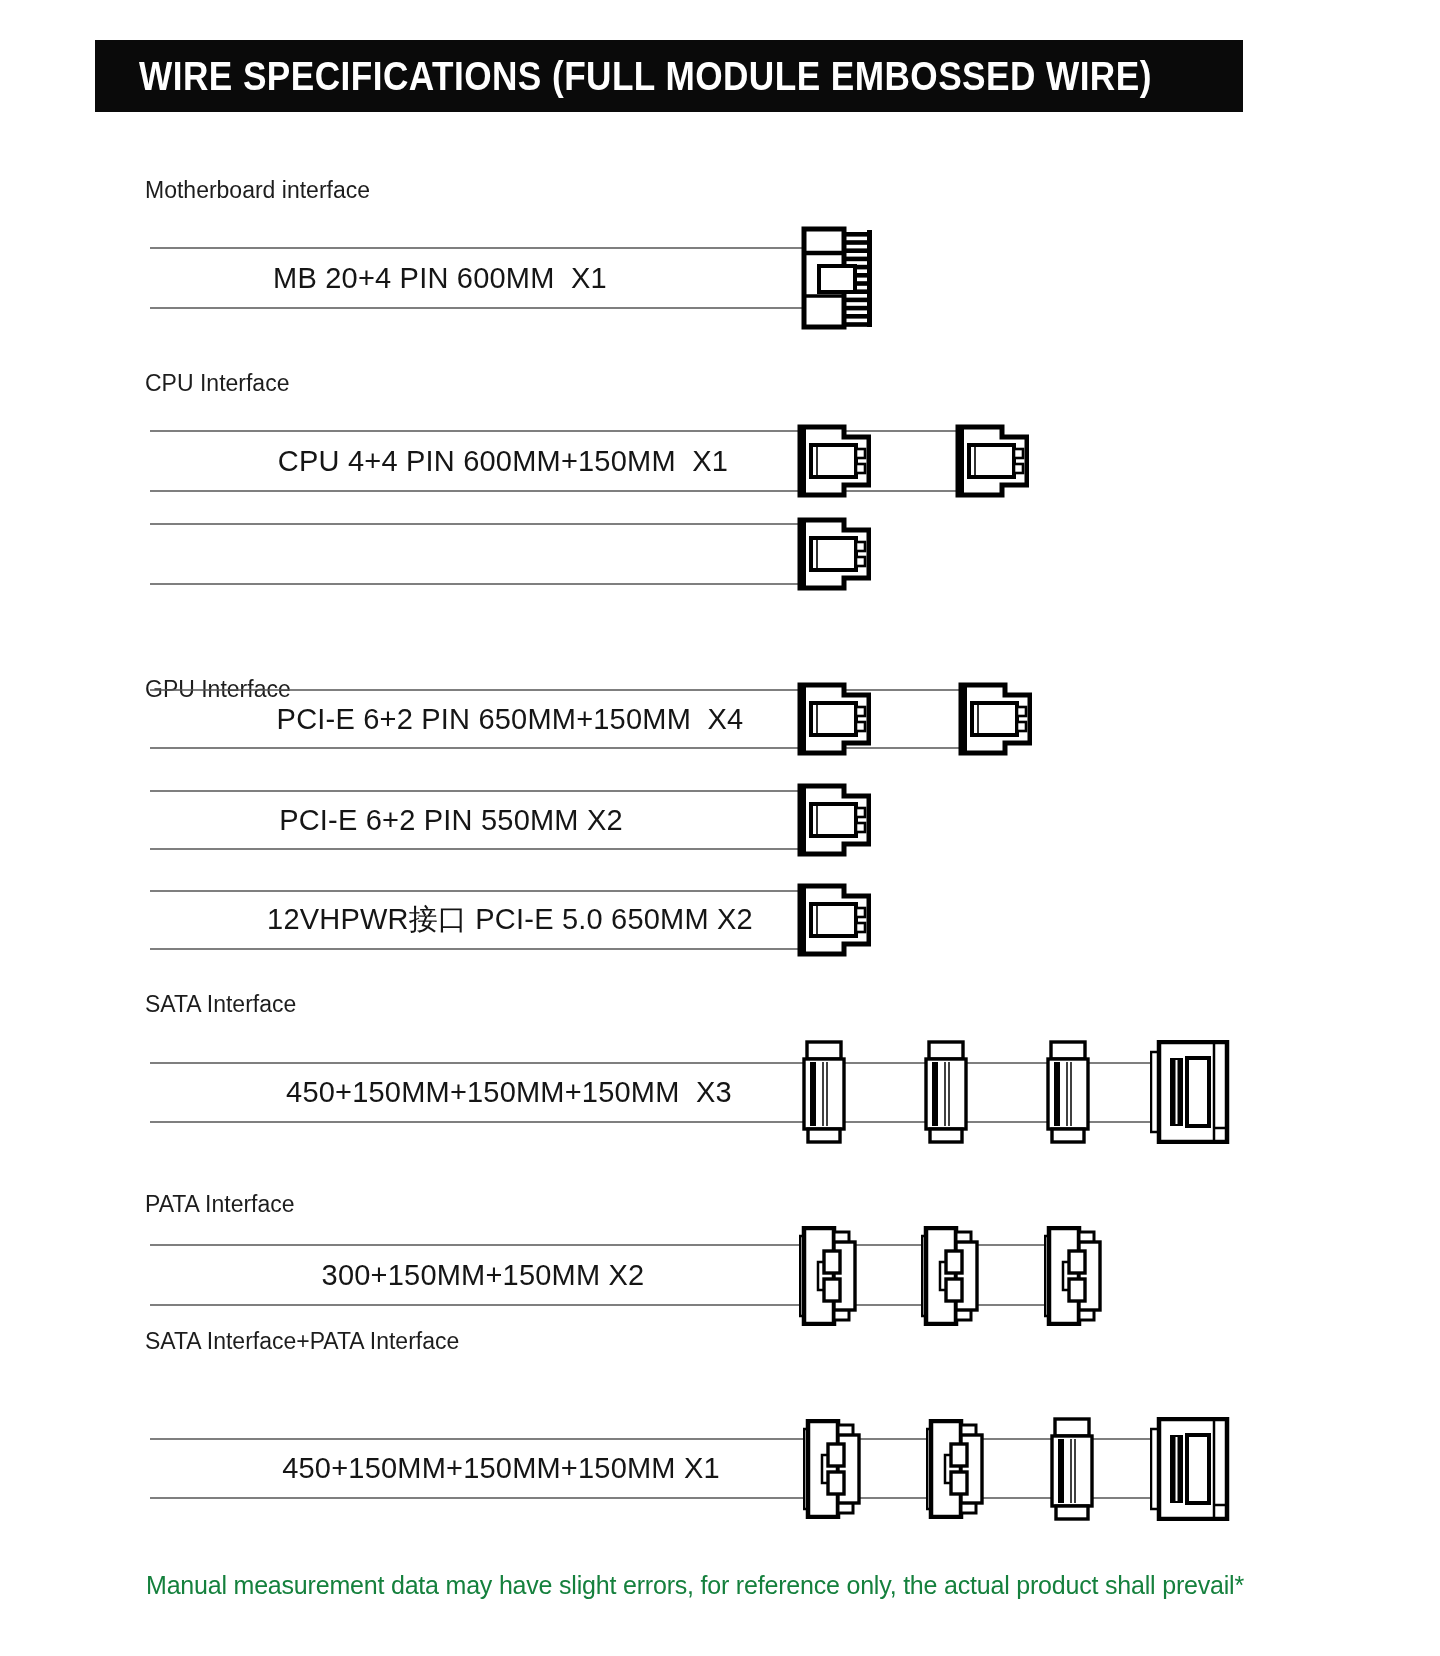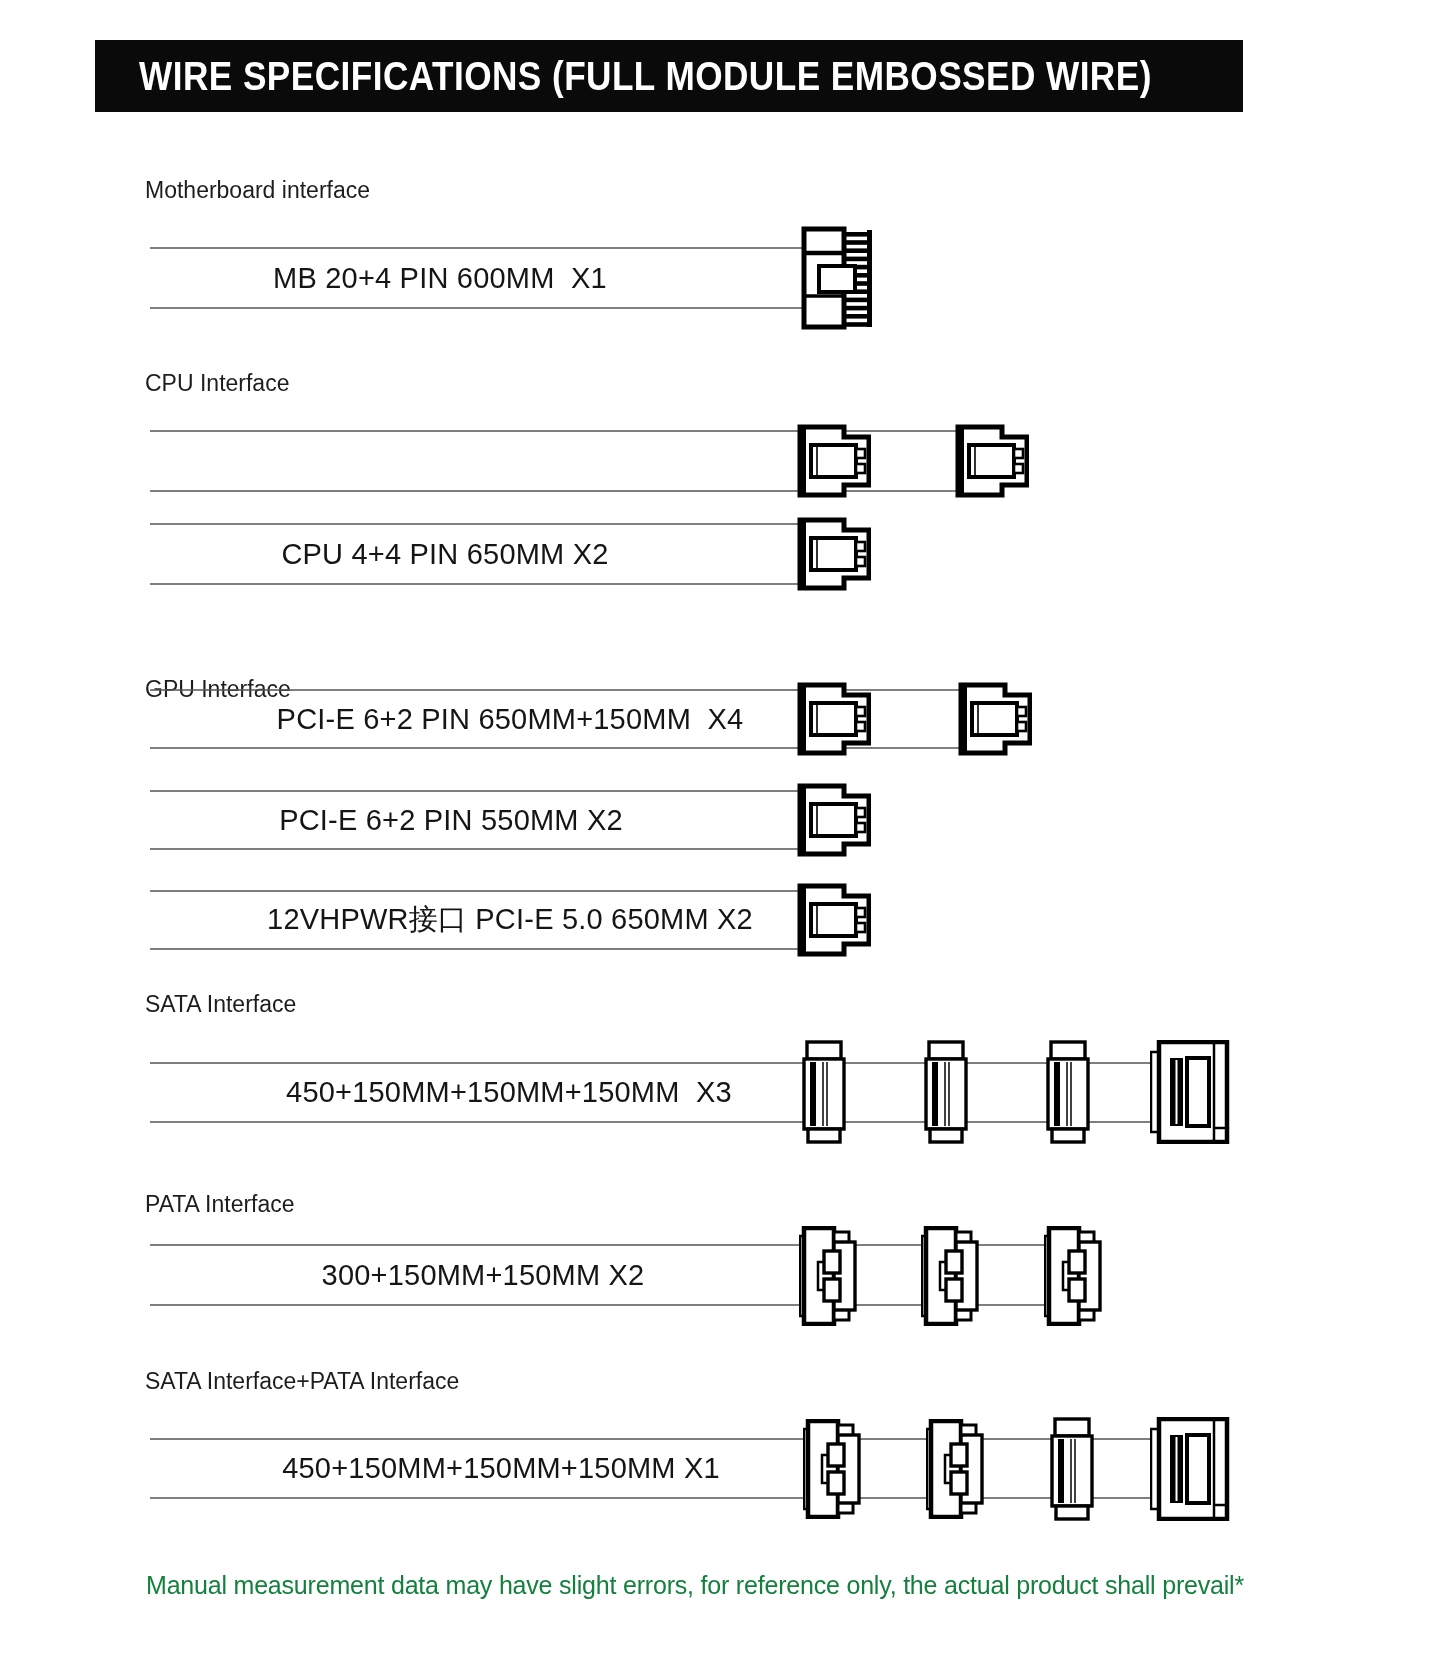--- a/index.html
+++ b/index.html
@@ -6,21 +6,21 @@
   #page{position:relative;width:1440px;height:1656px;background:#ffffff;
         font-family:"Liberation Sans", sans-serif;overflow:hidden;}
 
   .titlebar{position:absolute;left:95px;top:40px;width:1148px;height:72px;background:#0a0a0a;}
   .titlebar-text{color:#ffffff;font-size:40px;font-weight:bold;line-height:72px;
         padding-left:50px;white-space:nowrap;letter-spacing:.5px;
         transform:scaleX(.88);transform-origin:left center;}
 
   .heading{position:absolute;left:145px;font-size:23px;line-height:36px;color:#1d1d1d;white-space:nowrap;}
   #h-mb{top:172px;} #h-cpu{top:365px;} #h-gpu{top:624px;margin-top:47px;}
-  #h-sata{top:986px;} #h-pata{top:1186px;} #h-mix{top:1363px;}
+  #h-sata{top:986px;} #h-pata{top:1186px;} #h-mix{top:1323px;}
 
   .wire-label{position:absolute;font-size:29px;color:#151515;white-space:pre;
         transform:translate(-50%,-50%);letter-spacing:.2px;}
 
   .footer{position:absolute;left:146px;top:1571px;font-size:25px;color:#15803d;
         letter-spacing:-0.2px;white-space:nowrap;}
 
   svg#diagram{position:absolute;left:0;top:0;}
 </style>
 </head>
@@ -148,21 +148,21 @@
       <use href="#sym-pata" x="1044" y="1226" width="60" height="100"></use>
 
       <use href="#sym-pata" x="803" y="1419" width="60" height="100"></use>
       <use href="#sym-pata" x="926" y="1419" width="60" height="100"></use>
       <use href="#sym-sata" x="1050" y="1417" width="44" height="104"></use>
       <use href="#sym-sataend" x="1150" y="1417" width="80" height="104"></use>
     </g>
   </svg>
 
   <div class="wire-label" style="left:440px;top:278px">MB 20+4 PIN 600MM  X1</div>
-  <div class="wire-label" style="left:445px;top:554px">CPU 4+4 PIN 650MM X2</div>
+  <div class="wire-label" style="left:503px;top:461px">CPU 4+4 PIN 600MM+150MM  X1</div>
   <div class="wire-label" style="left:510px;top:719px">PCI-E 6+2 PIN 650MM+150MM  X4</div>
   <div class="wire-label" style="left:451px;top:820px">PCI-E 6+2 PIN 550MM X2</div>
   <div class="wire-label" style="left:510px;top:920px">12VHPWR接口 PCI-E 5.0 650MM X2</div>
   <div class="wire-label" style="left:509px;top:1092px">450+150MM+150MM+150MM  X3</div>
   <div class="wire-label" style="left:483px;top:1275px">300+150MM+150MM X2</div>
   <div class="wire-label" style="left:501px;top:1468px">450+150MM+150MM+150MM X1</div>
 
   <div class="footer">Manual measurement data may have slight errors, for reference only, the actual product shall prevail*</div>
 </div>
 

